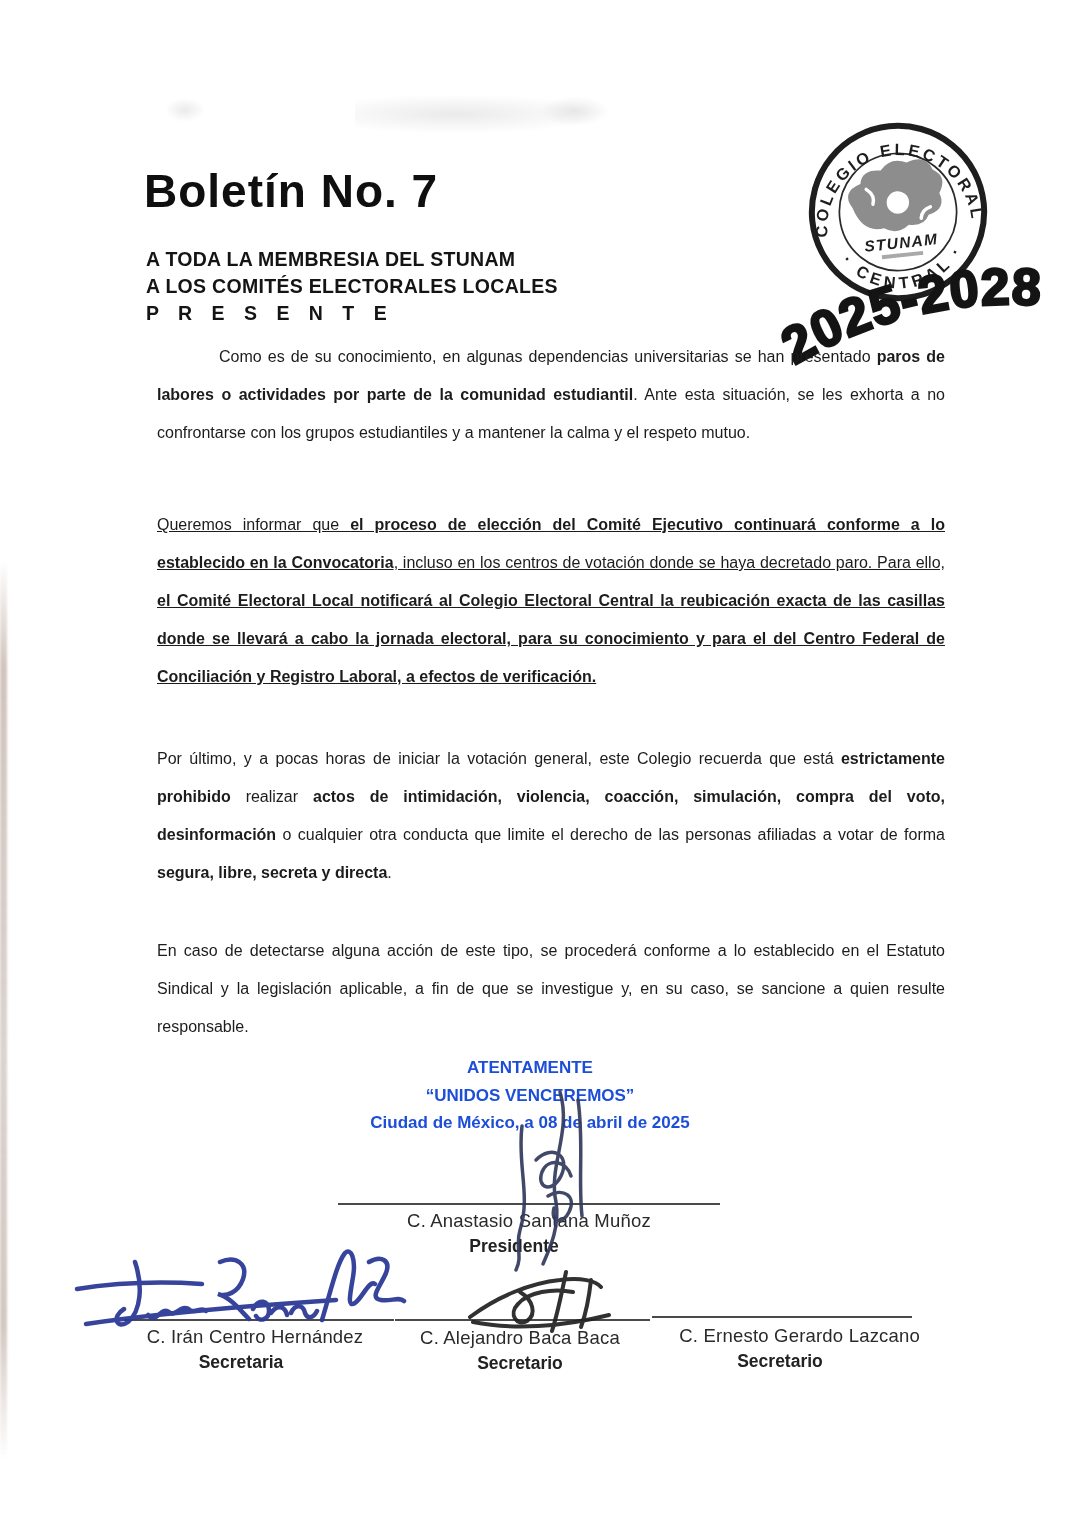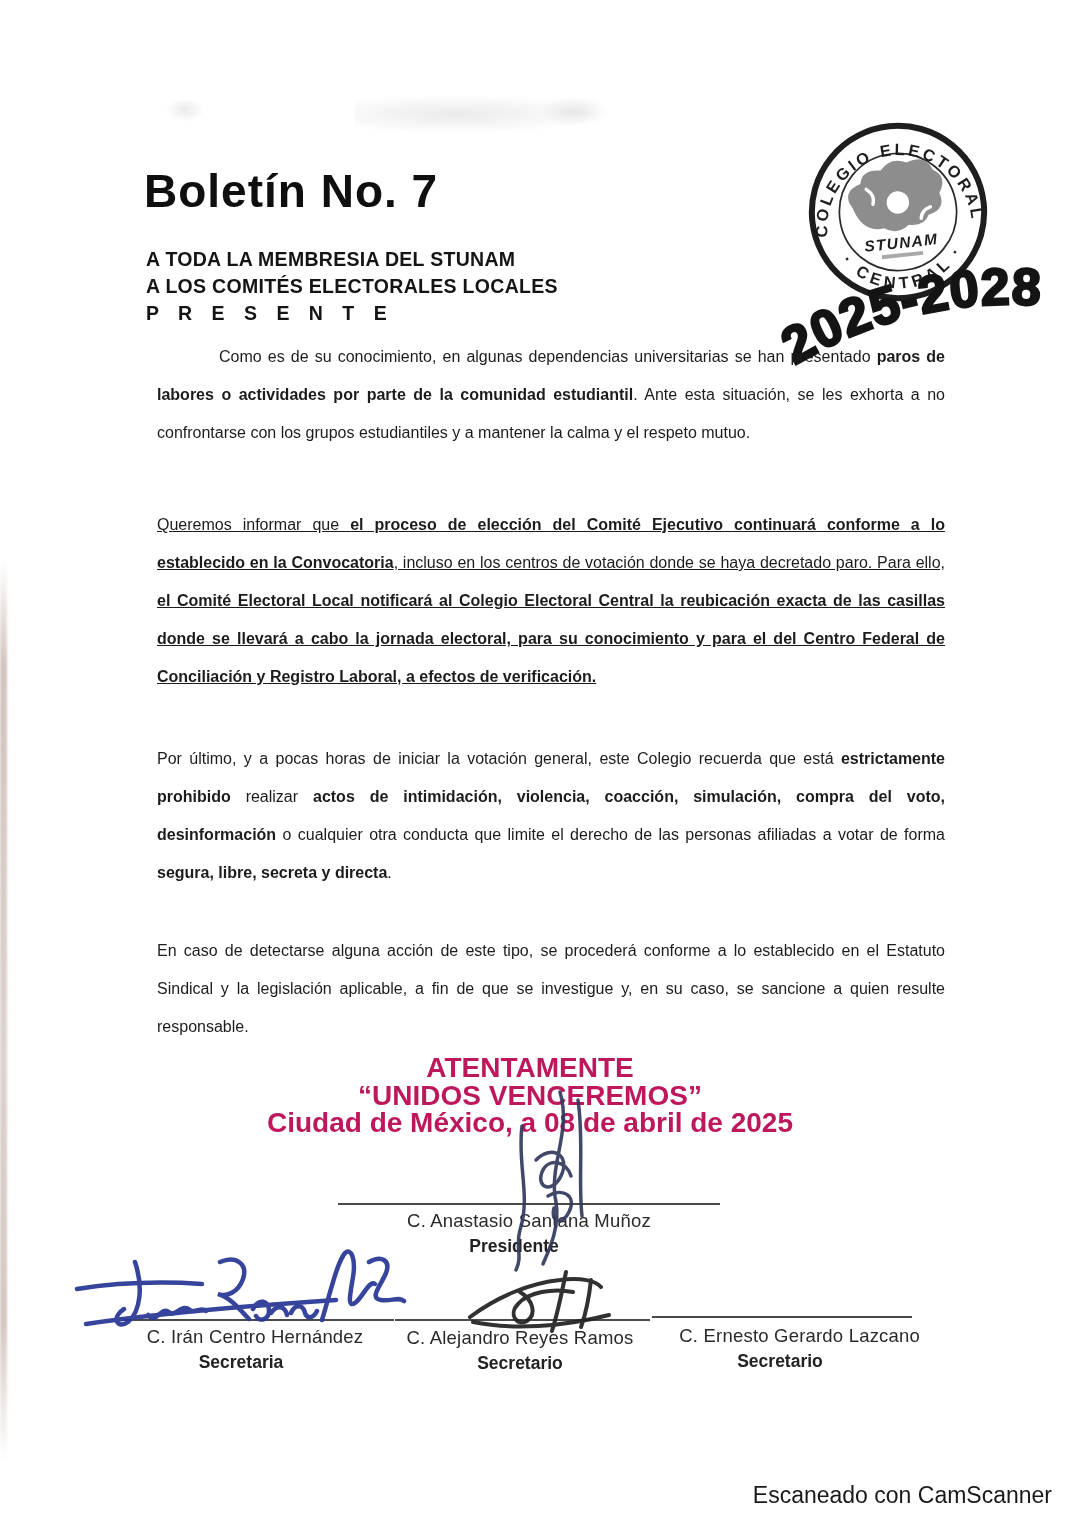--- a/index.html
+++ b/index.html
@@ -37,21 +37,21 @@
     text-align:justify;color:#1c1c1c;}
   .para.indent{text-indent:62px;}
   .b{font-weight:bold;}
   .p1{top:338px;}
   .p2{top:506px;text-decoration:underline;}
   .p3{top:740px;}
   .p4{top:932px;}
 
   
   .closing{position:absolute;left:145px;top:1054px;width:770px;text-align:center;
-    font-size:28px;font-weight:bold;line-height:27.5px;color:#be185d;}
+    font-size:17px;font-weight:bold;line-height:27.5px;color:#1d4ed8;}
 
   
   .sig-line{position:absolute;height:0;border-top:2px solid #4a4a4a;}
   .sig-name{position:absolute;text-align:center;font-size:18.5px;color:#2a2a2a;letter-spacing:0.2px;}
   .sig-role{position:absolute;text-align:center;font-size:17.5px;font-weight:bold;color:#222;}
 
   .line-president{left:338px;top:1203px;width:382px;}
   .name-president{left:338px;top:1210px;width:382px;}
   .role-president{left:338px;top:1236px;width:352px;}
 
@@ -138,21 +138,21 @@
 
   <div class="sig-line line-president"></div>
   <div class="sig-name name-president">C. Anastasio Santana Muñoz</div>
   <div class="sig-role role-president">Presidente</div>
 
   <div class="sig-line line-sec1"></div>
   <div class="sig-name name-sec1">C. Irán Centro Hernández</div>
   <div class="sig-role role-sec1">Secretaria</div>
 
   <div class="sig-line line-sec2"></div>
-  <div class="sig-name name-sec2">C. Alejandro Reyes Ramos</div>
+  <div class="sig-name name-sec2">C. Alejandro Baca Baca</div>
   <div class="sig-role role-sec2">Secretario</div>
 
   <div class="sig-line line-sec3"></div>
   <div class="sig-name name-sec3">C. Ernesto Gerardo Lazcano</div>
   <div class="sig-role role-sec3">Secretario</div>
 
   <svg class="ink" viewBox="0 0 1080 1528" width="1080" height="1528">
 
     <g stroke="#333a5c" stroke-width="3.5" fill="none" stroke-linecap="round" opacity="0.92">
       <path d="M560,1092 C572,1132 548,1166 556,1202 C560,1226 550,1248 543,1264"></path>
@@ -175,15 +175,14 @@
 
     <g stroke="#222222" stroke-width="4" fill="none" stroke-linecap="round" opacity="0.93">
       <path d="M470,1317 C498,1296 531,1283 560,1280 C581,1277 596,1281 601,1287"></path>
       <path d="M520,1292 C533,1300 537,1314 527,1321 C517,1327 508,1314 518,1304 C528,1292 553,1288 573,1292"></path>
       <path d="M566,1272 C562,1292 558,1312 552,1331"></path>
       <path d="M591,1280 C589,1298 585,1316 581,1327"></path>
       <path d="M473,1322 C512,1330 562,1327 609,1315"></path>
     </g>
   </svg>
 
-  <div class="scan-watermark">Escaneado con CamScanner</div>
 
 </div>
 
 </body></html>

